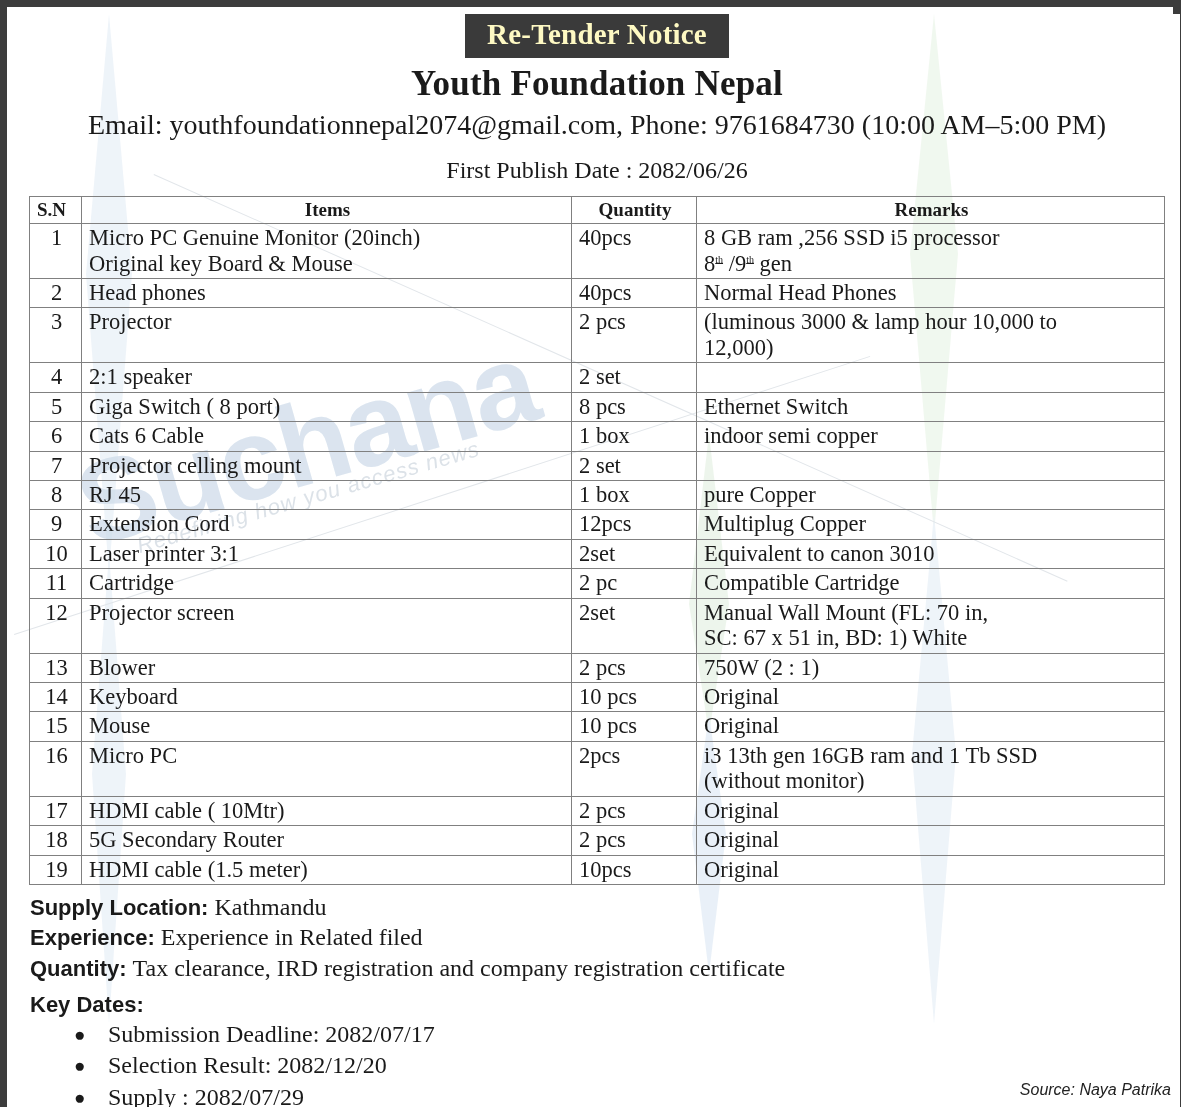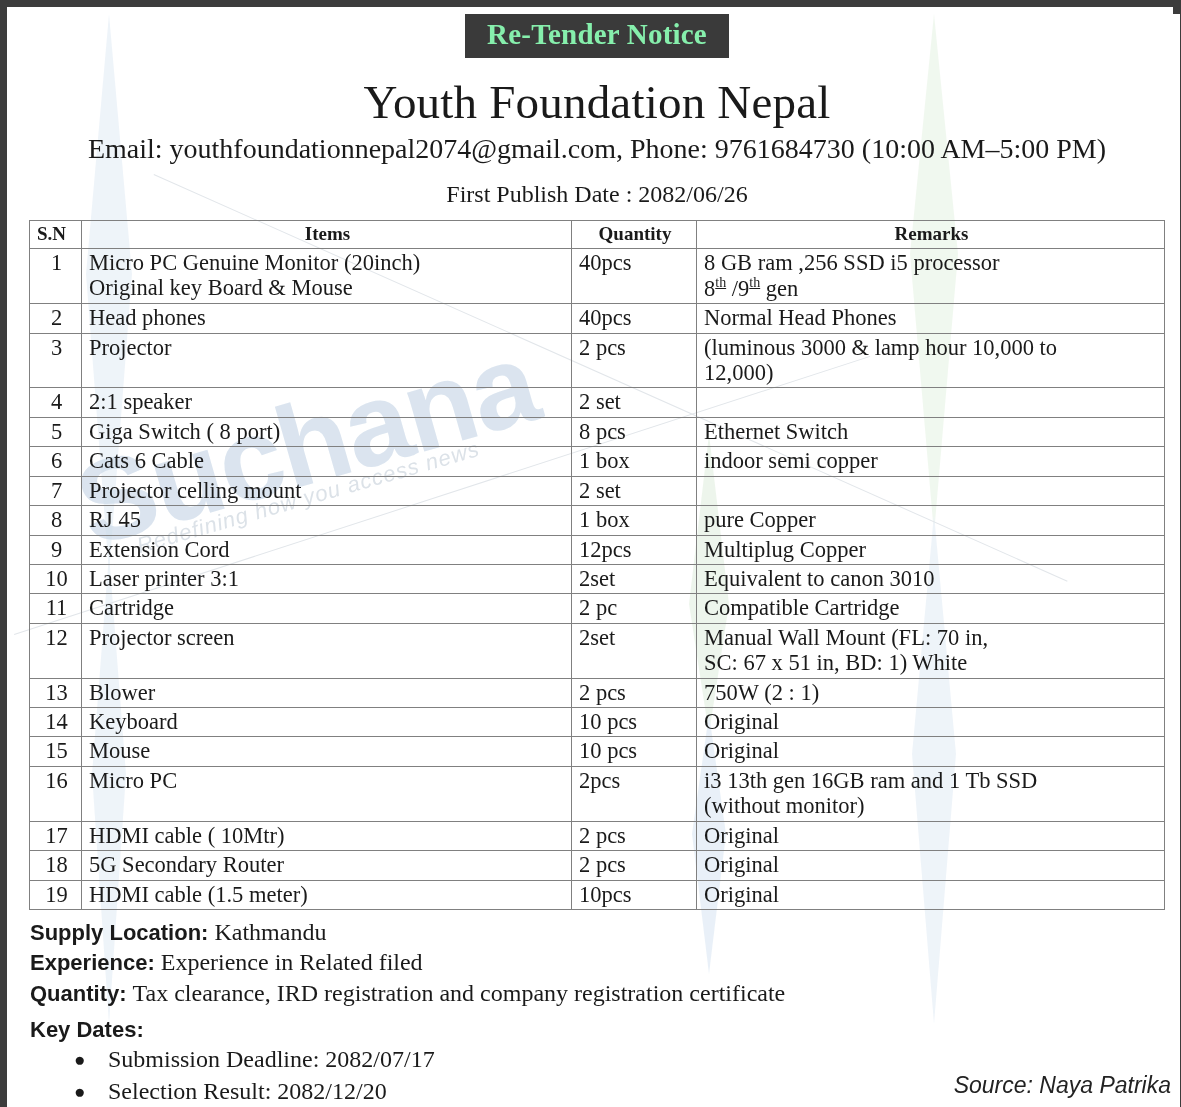--- a/index.html
+++ b/index.html
@@ -85,34 +85,34 @@
   
   #content { position: relative; z-index: 2; }
 
   #banner-wrap {
     text-align: center;
     margin-top: 0px;
   }
   #banner {
     display: inline-block;
     background: #3a3a3a;
-    color: #86efac;
+    color: #fef9c3;
     font-weight: bold;
     font-size: 29px;
     line-height: 1;
     padding: 6px 22px 9px 22px;
     letter-spacing: .2px;
   }
 
   #org-name {
     text-align: center;
-    font-weight: normal;
-    font-size: 47px;
+    font-weight: bold;
+    font-size: 35px;
     line-height: 1.05;
-    margin-top: 20px;
+    margin-top: 8px;
     letter-spacing: .2px;
   }
   #org-address {
     text-align: center;
     font-size: 24px;
     margin-top: 7px;
   }
   #contact-line {
     text-align: center;
     font-size: 28px;
@@ -146,21 +146,21 @@
     font-size: 19px;
     padding-top: 2px;
     padding-bottom: 3px;
   }
   .col-sn  { width: 52px; text-align: center; }
   .col-items { width: 490px; }
   .col-qty { width: 125px; }
   .col-rem { width: auto; }
   th.col-sn { text-align: left; padding-left: 6px; }
   td.col-sn { text-align: center; }
-  .sup { font-size: 14px; vertical-align: super; text-decoration: underline; }
+  .sup { font-size: 10px; vertical-align: super; text-decoration: underline; }
   .cell-line { display: block; }
 
   
   #footer {
     margin: 8px 0 0 16px;
     position: relative;
     z-index: 2;
   }
   .foot-row {
     font-size: 24px;
@@ -201,21 +201,21 @@
     line-height: 1.35;
   }
 
   
   #source {
     position: absolute;
     right: 10px;
     bottom: 8px;
     font-family: "Liberation Sans", sans-serif;
     font-style: italic;
-    font-size: 23px;
+    font-size: 16px;
     color: #222;
     z-index: 3;
   }
 </style>
 </head>
 <body>
 
 <div id="page">
   <div id="inner">
 

